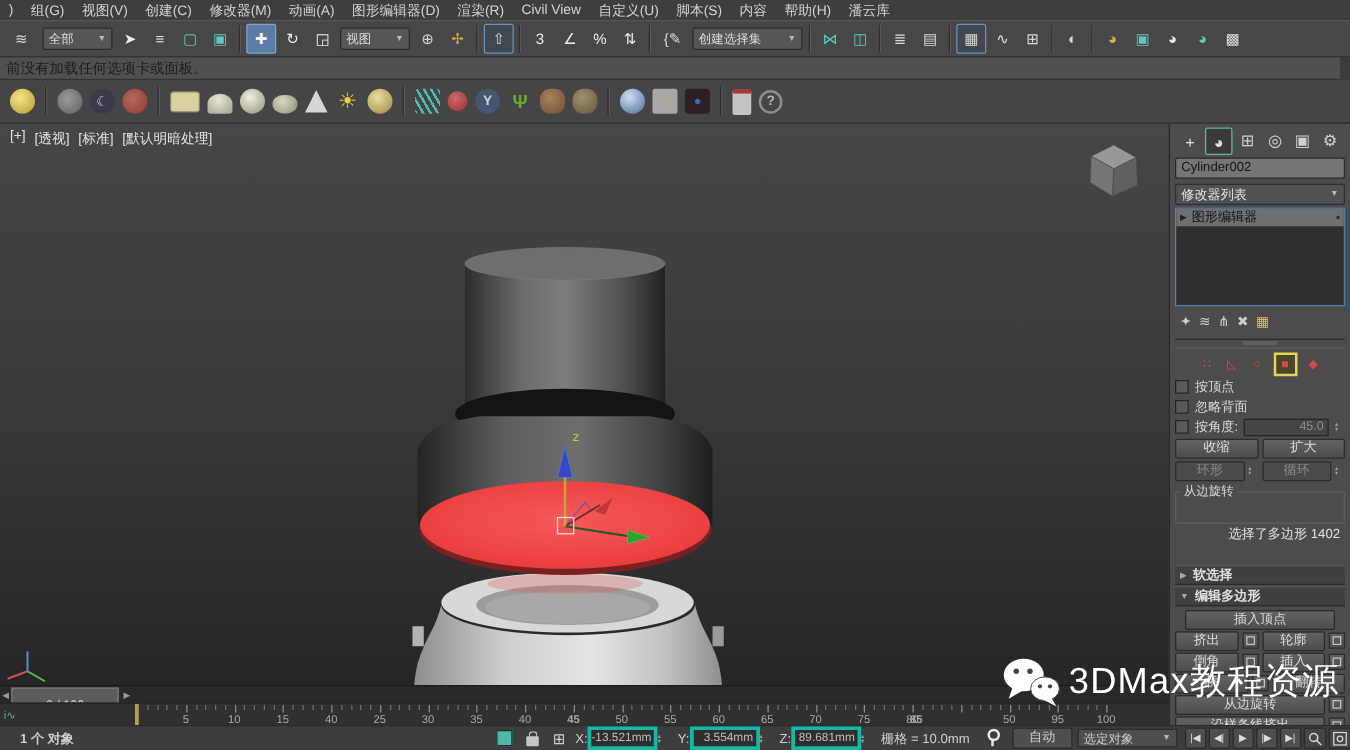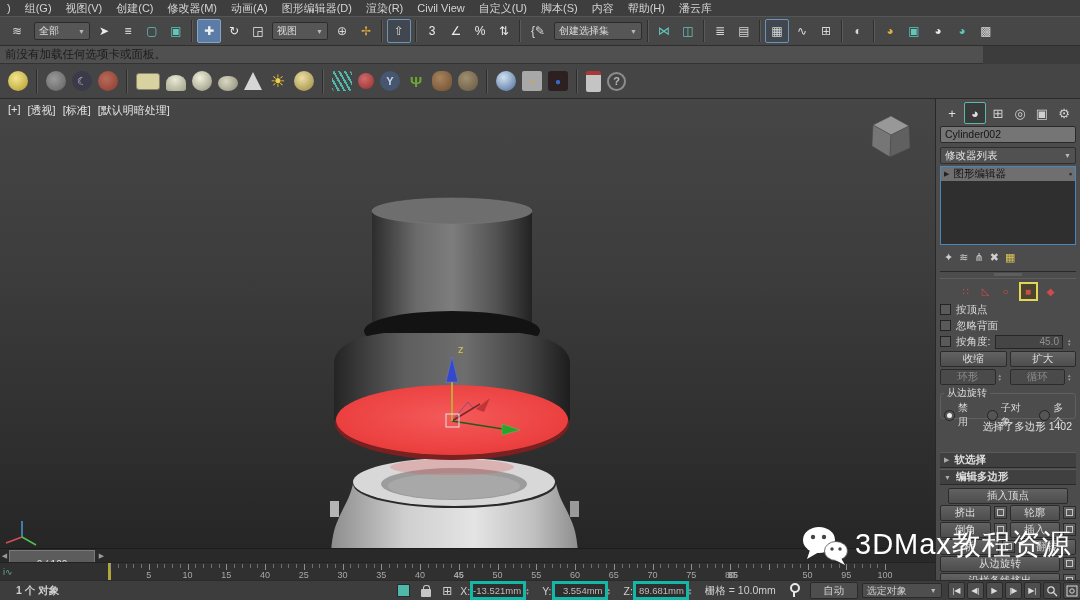--- a/index.html
+++ b/index.html
@@ -13,21 +13,21 @@
            border-bottom:1px solid #2e2e2e;display:flex;align-items:center;padding-left:2px;box-sizing:border-box;overflow:hidden;}
   .tbi{width:22px;height:22px;margin:0 1px;display:flex;align-items:center;justify-content:center;
        font-size:12px;color:#d8d8d8;border-radius:2px;flex:0 0 auto;}
   .tbi.activebg{background:#5a7ca6;border:1px solid #83a5c9;}
   .tbi.framed{border:1px solid #6a93bd;background:#41474e;}
   .tsep{width:1px;height:22px;background:#2f2f2f;border-right:1px solid #5a5a5a;margin:0 3px;flex:0 0 auto;}
   .tdd{height:18px;background:#565656;border:1px solid #2c2c2c;border-radius:2px;font-size:10px;color:#ddd;
        display:flex;align-items:center;justify-content:space-between;padding:0 4px;margin:0 2px;flex:0 0 auto;box-sizing:border-box;}
   .dda{font-size:7px;color:#b8b8b8;margin-left:4px;}
   
-  #ribbonrow{position:absolute;left:0;top:46px;width:983px;height:18px;background:#505050;border-bottom:1px solid #333;
+  #ribbonrow{position:absolute;left:0;top:46px;width:1072px;height:18px;background:#505050;border-bottom:1px solid #333;
              color:#1c1c1c;font-size:11.5px;display:flex;align-items:center;padding-left:5px;box-sizing:border-box;}
   
   #iconrow{position:absolute;left:0;top:64px;width:1080px;height:35px;background:#454545;border-bottom:1px solid #2a2a2a;
            display:flex;align-items:center;padding-left:5px;box-sizing:border-box;overflow:hidden;}
   .ri{width:20px;height:20px;margin:0 3px;border-radius:50%;display:flex;align-items:center;justify-content:center;
       font-size:13px;flex:0 0 auto;}
   .risep{width:1px;height:24px;background:#2c2c2c;border-right:1px solid #5a5a5a;margin:0 5px;flex:0 0 auto;}
   .ri-bulb{background:radial-gradient(circle at 40% 35%,#f4e68a,#b09a30);}
   .ri-cam{background:radial-gradient(circle at 40% 40%,#9a9a9a,#5f5f5f);}
   .ri-moon{background:#3a3a48;font-size:11px;}
@@ -393,28 +393,20 @@
           <i>▾</i>
         </span>
       <div class="cp-btn dis">循环</div>
       <span class="spn">
           <i>▴</i>
           <i>▾</i>
         </span>
     </div>
     <fieldset class="cp-grp">
       <legend>从边旋转</legend>
-      <div class="rdorow">
-        <span class="rdo on"></span>
-        <span>禁用</span>
-        <span class="rdo rgap"></span>
-        <span>子对象</span>
-        <span class="rdo rgap"></span>
-        <span>多个</span>
-      </div>
     </fieldset>
     <div class="cp-status">选择了多边形 1402</div>
 
     <div class="rollout" style="top:353px">
       <span class="rarr">▶</span>
       <span>软选择</span>
     </div>
     <div class="rollout" style="top:370px">
       <span class="rarr">▼</span>
       <span>编辑多边形</span>

